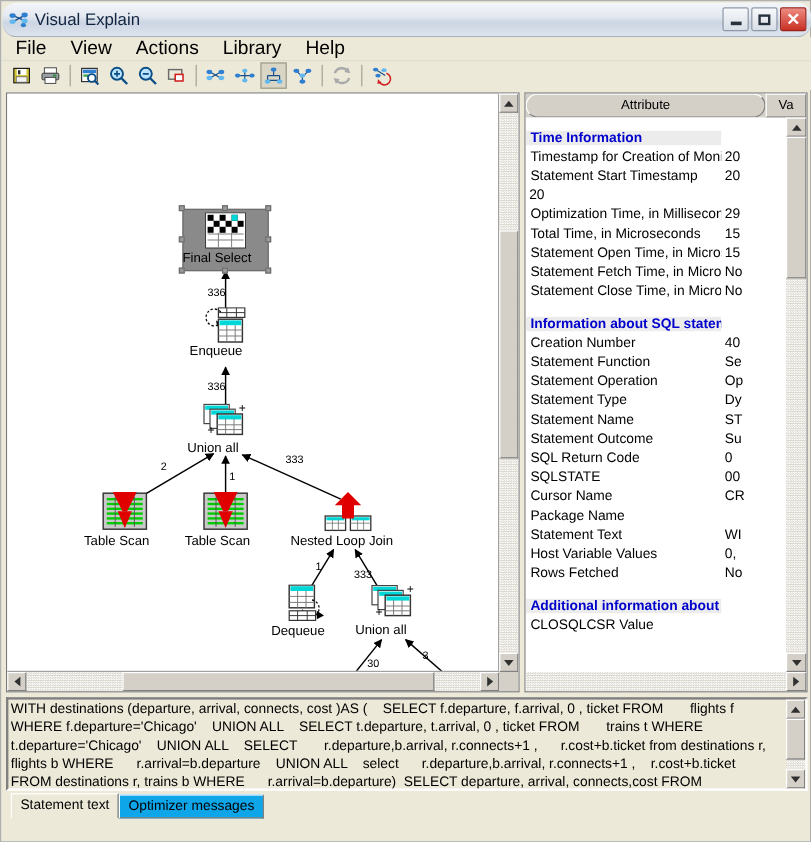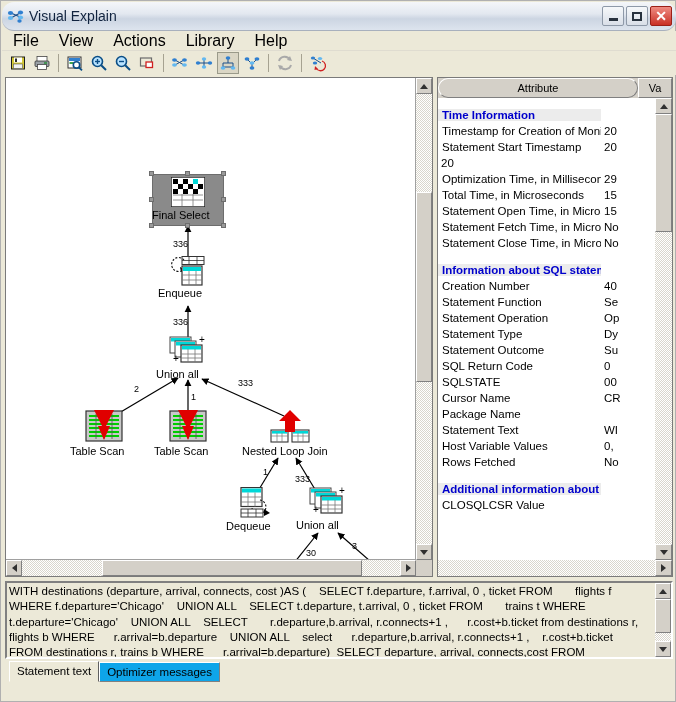--- a/index.html
+++ b/index.html
@@ -666,20 +666,24 @@
         </div>
         <div class="arow">
           <div class="a-name">Statement Operation</div>
           <div class="a-val">Op</div>
         </div>
         <div class="arow">
           <div class="a-name">Statement Type</div>
           <div class="a-val">Dy</div>
         </div>
         <div class="arow">
+          <div class="a-name">Statement Name</div>
+          <div class="a-val">ST</div>
+        </div>
+        <div class="arow">
           <div class="a-name">Statement Outcome</div>
           <div class="a-val">Su</div>
         </div>
         <div class="arow">
           <div class="a-name">SQL Return Code</div>
           <div class="a-val">0</div>
         </div>
         <div class="arow">
           <div class="a-name">SQLSTATE</div>
           <div class="a-val">00</div>

